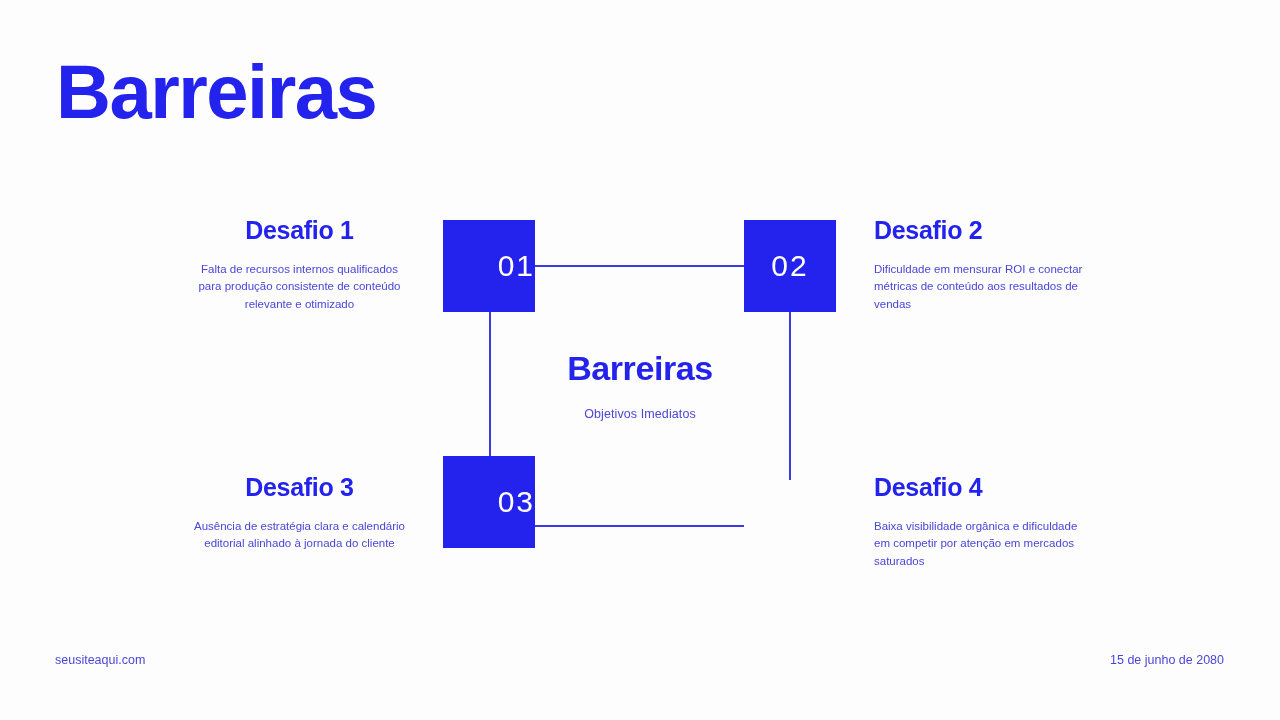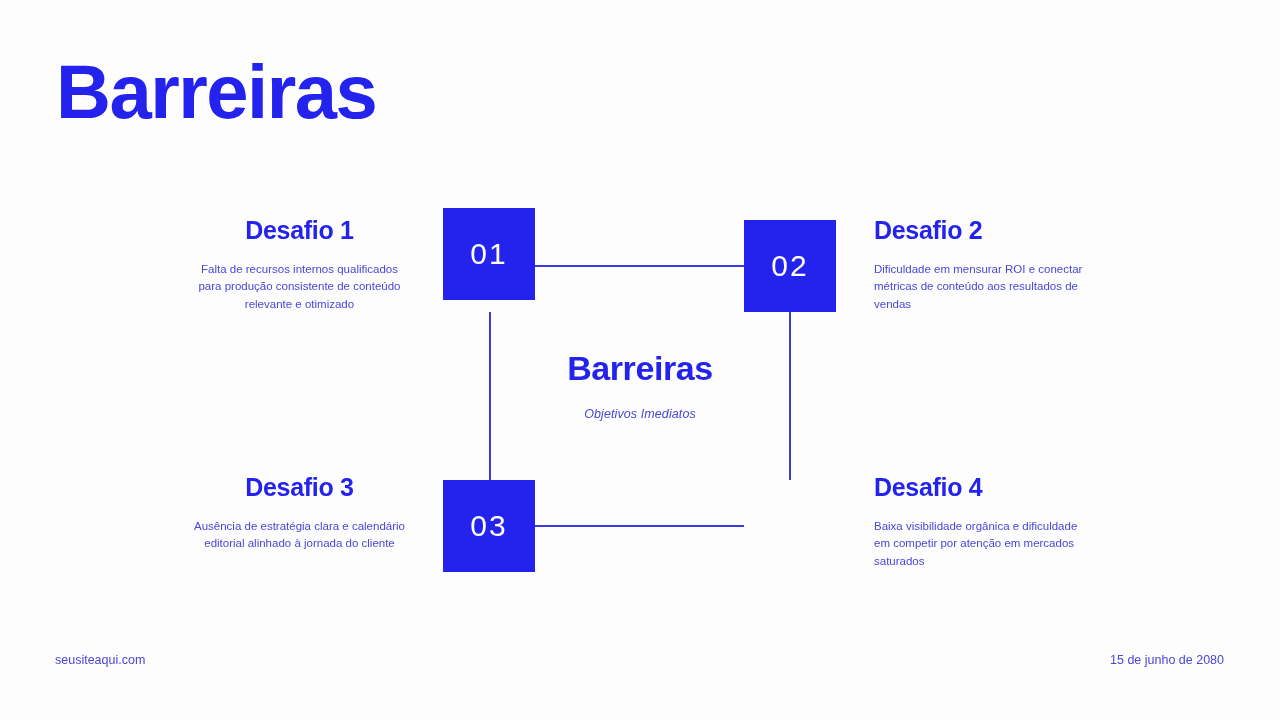--- a/index.html
+++ b/index.html
@@ -59,23 +59,23 @@
     z-index: 3;
   }
   .num-box .num {
     color: #ffffff;
     font-size: 30px;
     font-weight: 400;
     letter-spacing: 2px;
     line-height: 1;
   }
 
-  .box-01 { left: 443px; top: 208px; }
+  .box-01 { left: 443px; top: 220px; justify-content: flex-end; }
   .box-02 { left: 744px; top: 220px; text-align: center; }
-  .box-03 { left: 443px; top: 480px; }
+  .box-03 { left: 443px; top: 456px; justify-content: flex-end; }
   .box-04 { left: 744px; top: 480px; }
 
   
   .conn {
     position: absolute;
     background: #3a3ae0;
     z-index: 1;
   }
   .conn-top    { left: 535px; top: 265px; width: 209px; height: 1.5px; }
   .conn-bottom { left: 535px; top: 525px; width: 209px; height: 1.5px; }
@@ -97,21 +97,20 @@
     letter-spacing: -0.4px;
     color: #2323ed;
     line-height: 1.2;
   }
   .center-sub {
     margin-top: 18px;
     font-size: 12.5px;
     font-weight: 400;
     color: #4a46d8;
     letter-spacing: 0.1px;
-    font-style: italic;
   }
 
   
   .challenge {
     position: absolute;
     width: 215px;
   }
   .challenge.left  { left: 192px; text-align: center; }
   .challenge.right { left: 874px; text-align: left; }
 

